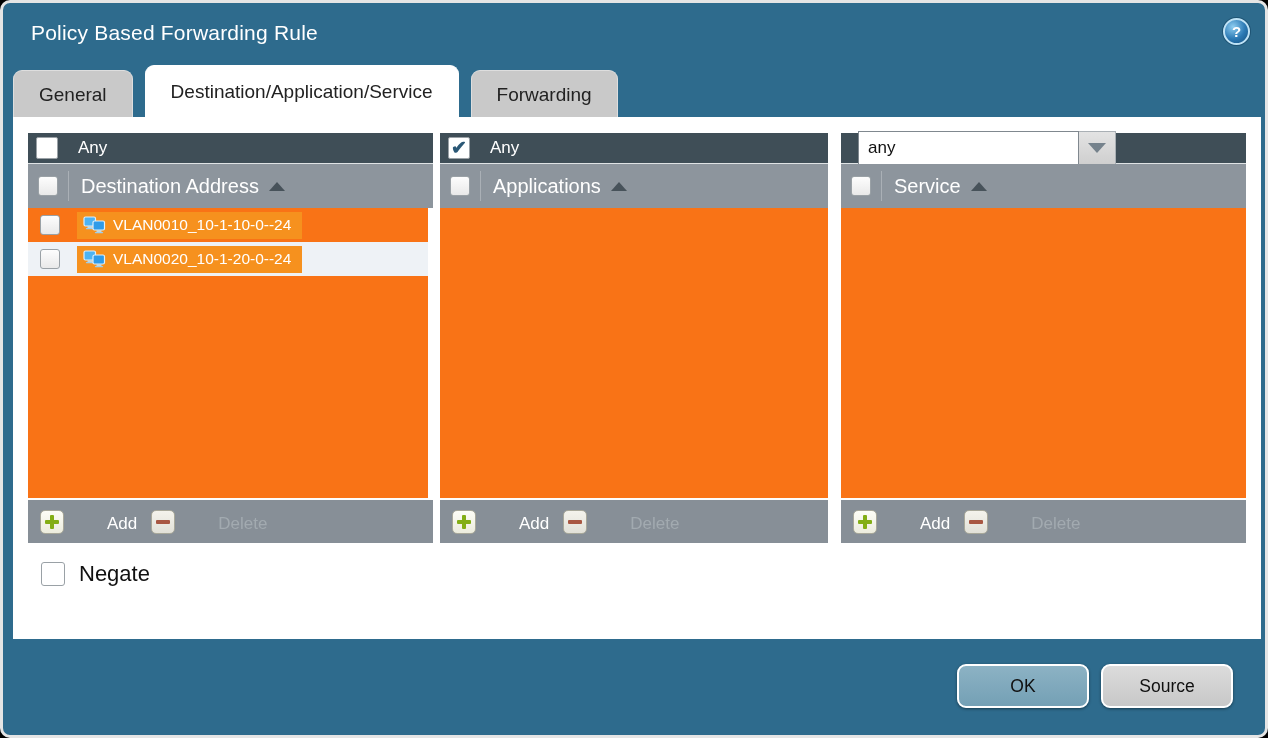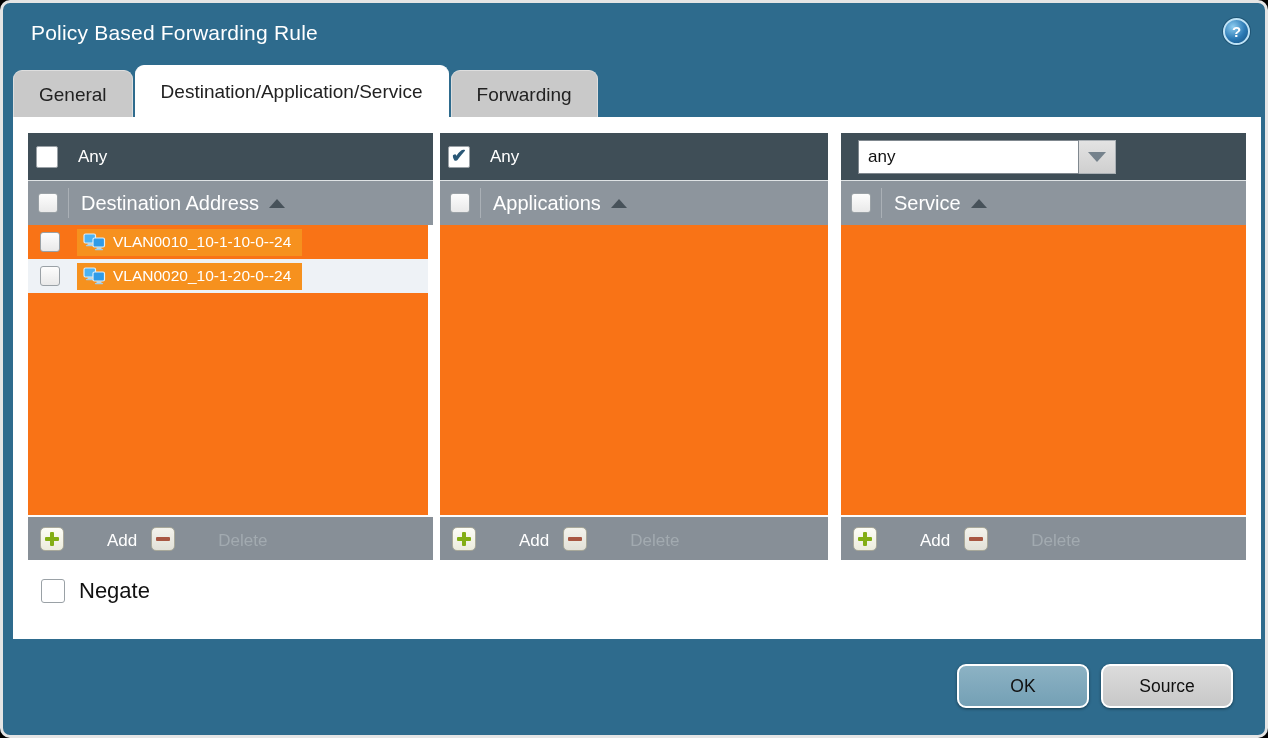--- a/index.html
+++ b/index.html
@@ -29,21 +29,21 @@
     box-shadow:0 0 0 1px rgba(0,40,70,.35);
     color:#fff; font-size:15px; font-weight:bold;
     display:flex; align-items:center; justify-content:center;
     cursor:pointer;
   }
 
   
   .tabs { display:flex; align-items:flex-end; padding-left:10px; height:52px; }
   .tab {
     height:47px; line-height:47px;
-    padding:0 25px; margin-right:2px;
+    padding:0 25px; margin-right:12px;
     background:#c9c9c9;
     border:1px solid #dedede; border-bottom:none;
     border-radius:9px 9px 0 0;
     font-size:19px; color:#222;
     cursor:pointer; white-space:nowrap;
   }
   .tab.active {
     height:52px; line-height:52px;
     background:#fff; border-color:#fff;
     position:relative; z-index:2;
@@ -57,21 +57,21 @@
     padding:16px 0 0 15px;
   }
 
   .cols { display:flex; }
   .col { display:flex; flex-direction:column; }
   .col-destination { width:405px; margin-right:7px; }
   .col-applications { width:388px; margin-right:13px; }
   .col-service { width:405px; }
 
   .any-bar {
-    height:48px; background:#3f4e57;
+    height:31px; background:#3f4e57;
     display:flex; align-items:center;
     padding-left:8px;
     border-bottom:1px solid #dfe3e5;
   }
   .any-label { color:#fff; font-size:17px; margin-left:20px; }
 
   .col-header {
     height:44px; background:#8d959d;
     display:flex; align-items:center;
     padding-left:10px;

